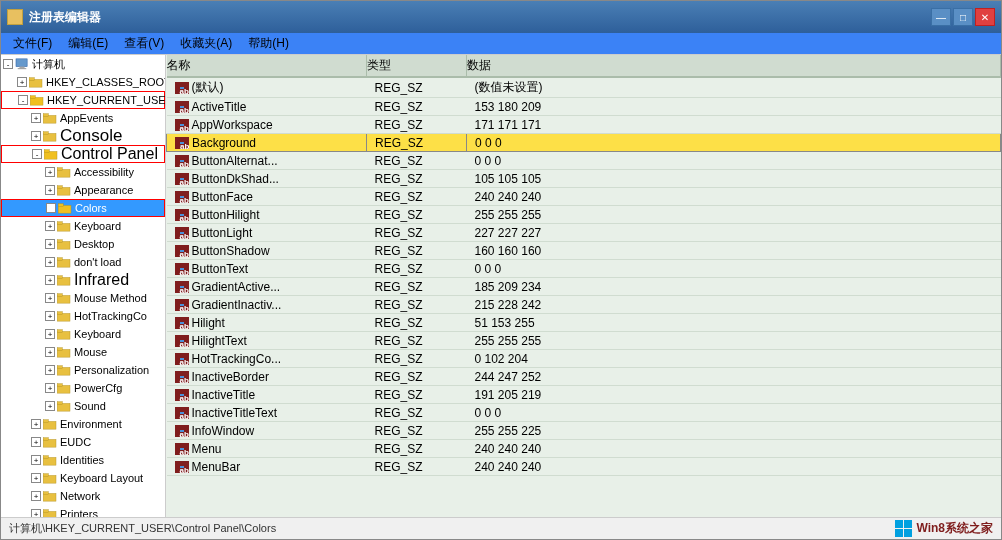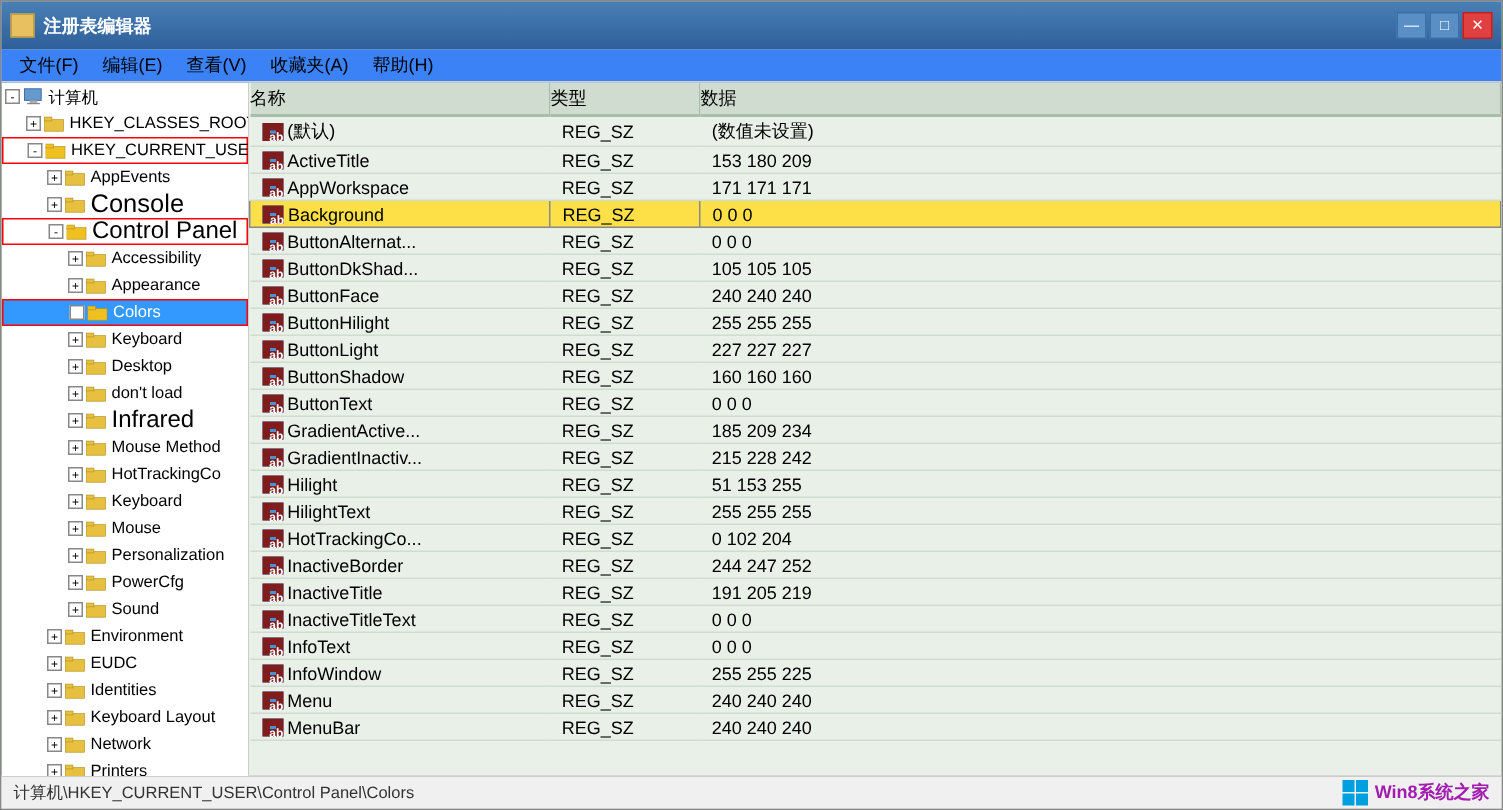--- a/index.html
+++ b/index.html
@@ -189,21 +189,21 @@
       align-items: center;
       gap: 2px;
     }
     .win8-grid {
       display: grid;
       grid-template-columns: 8px 8px;
       grid-template-rows: 8px 8px;
       gap: 1px;
     }
     .win8-grid div { background: #00a0e0; }
-    .watermark-text { font-size: 12px; color: #a21caf; font-weight: bold; }
+    .watermark-text { font-size: 12px; color: #7f1d1d; font-weight: bold; }
 
     
     ::-webkit-scrollbar { width: 12px; height: 12px; }
     ::-webkit-scrollbar-track { background: #e0e0e0; }
     ::-webkit-scrollbar-thumb { background: #aaa; border: 1px solid #888; }
 
     .expand-arrow {
       width: 10px;
       height: 10px;
       display: inline-flex;
@@ -554,25 +554,20 @@
               <td><span class="reg-icon">ab</span>InactiveTitle</td>
               <td>REG_SZ</td>
               <td>191 205 219</td>
             </tr>
             <tr>
               <td><span class="reg-icon">ab</span>InactiveTitleText</td>
               <td>REG_SZ</td>
               <td>0 0 0</td>
             </tr>
             <tr>
-              <td><span class="reg-icon">ab</span>InfoText</td>
-              <td>REG_SZ</td>
-              <td>0 0 0</td>
-            </tr>
-            <tr>
               <td><span class="reg-icon">ab</span>InfoWindow</td>
               <td>REG_SZ</td>
               <td>255 255 225</td>
             </tr>
             <tr>
               <td><span class="reg-icon">ab</span>Menu</td>
               <td>REG_SZ</td>
               <td>240 240 240</td>
             </tr>
             <tr>

